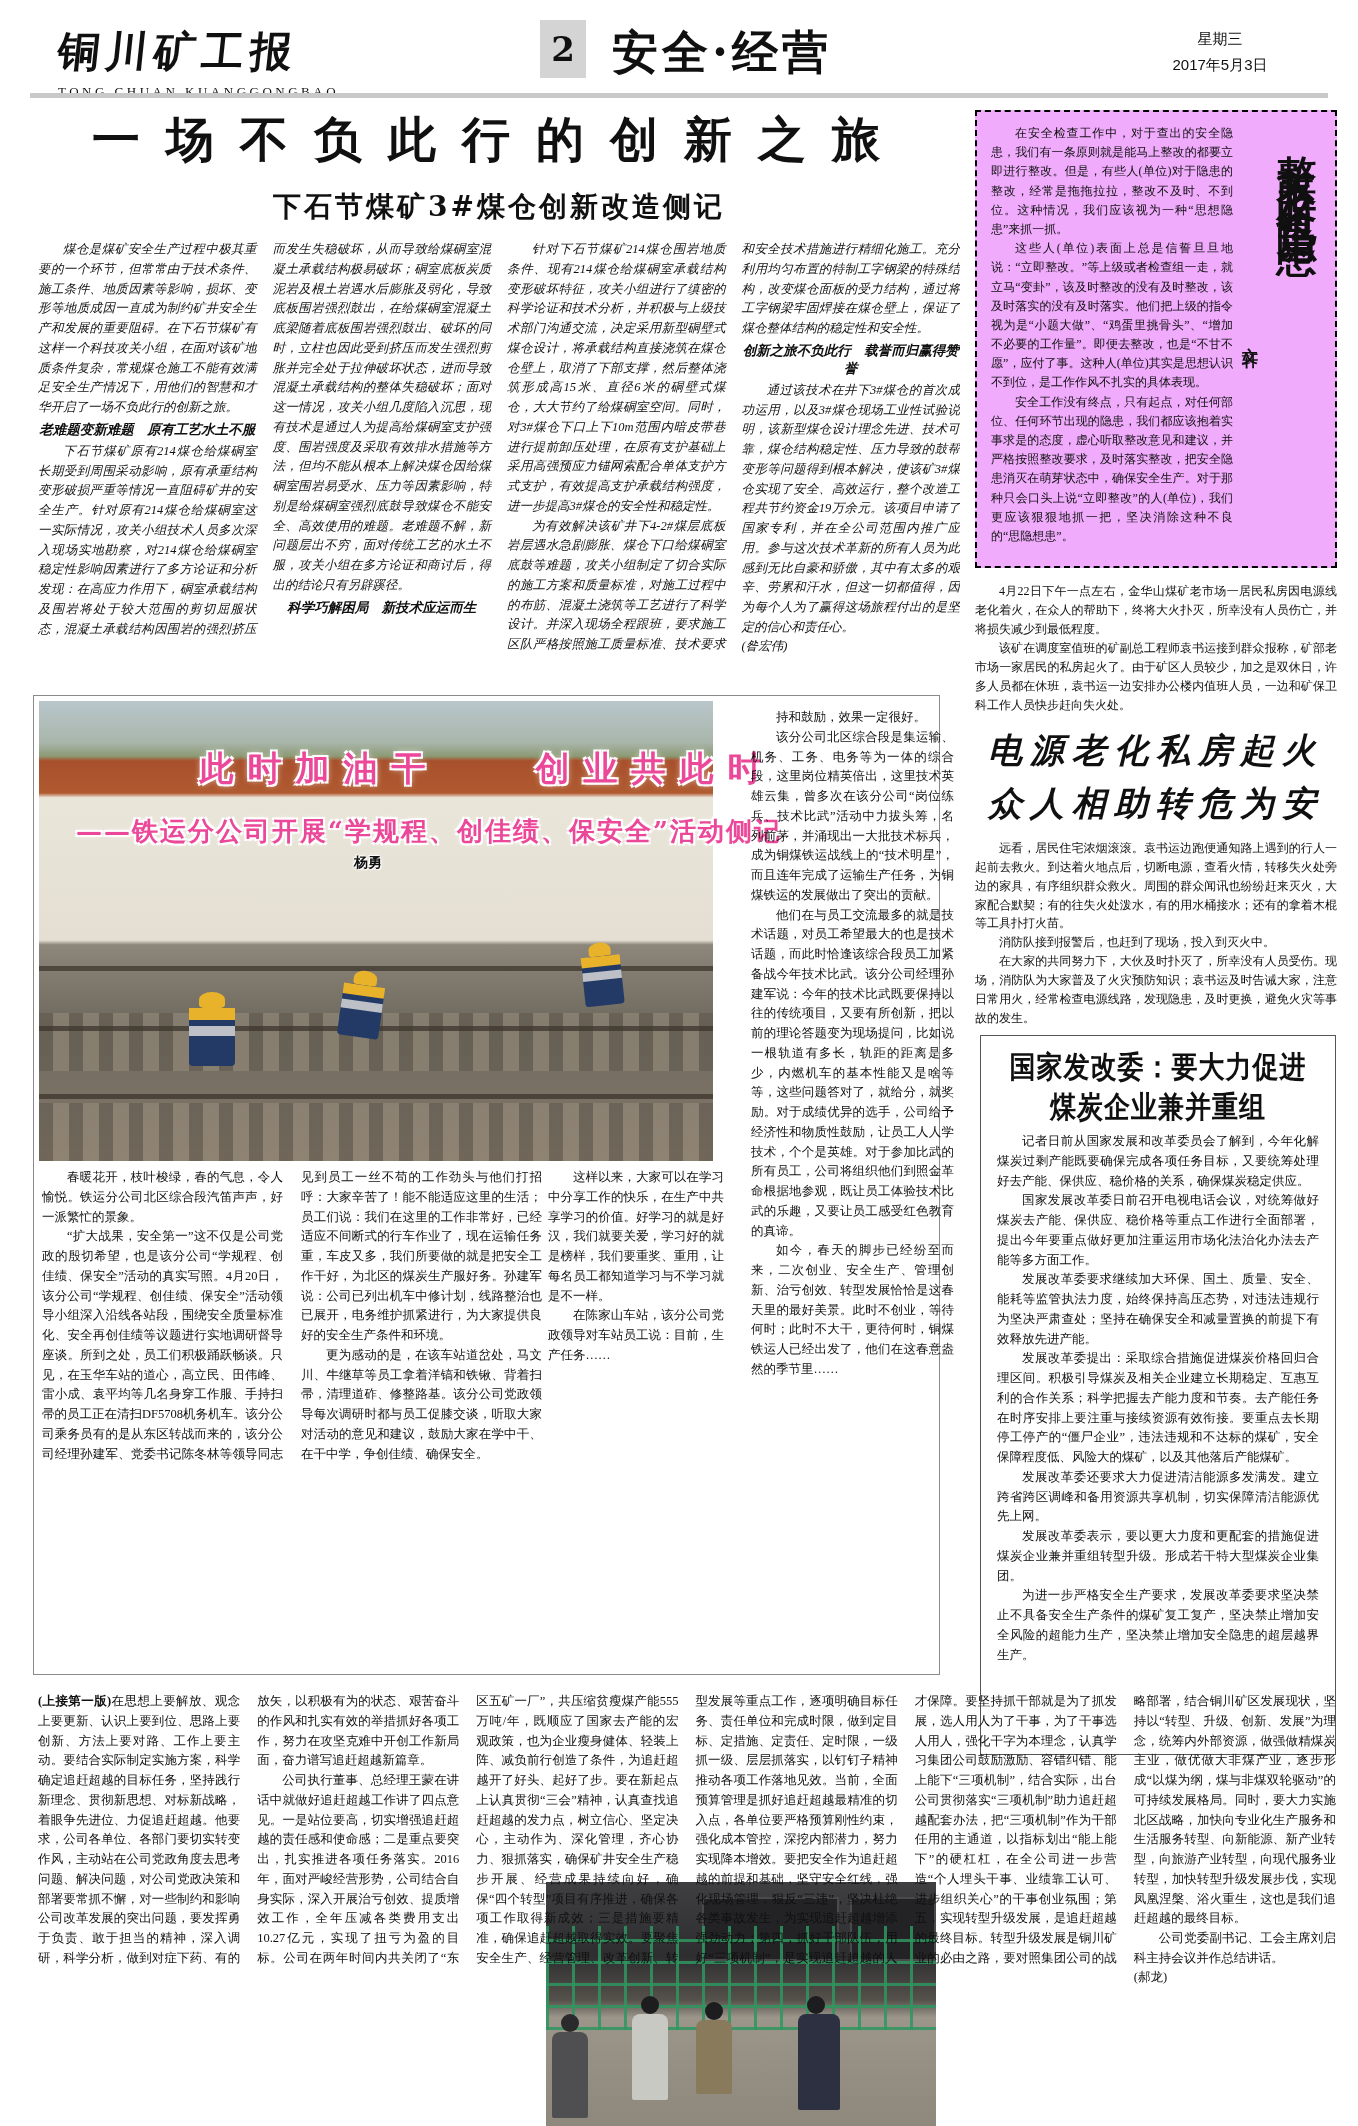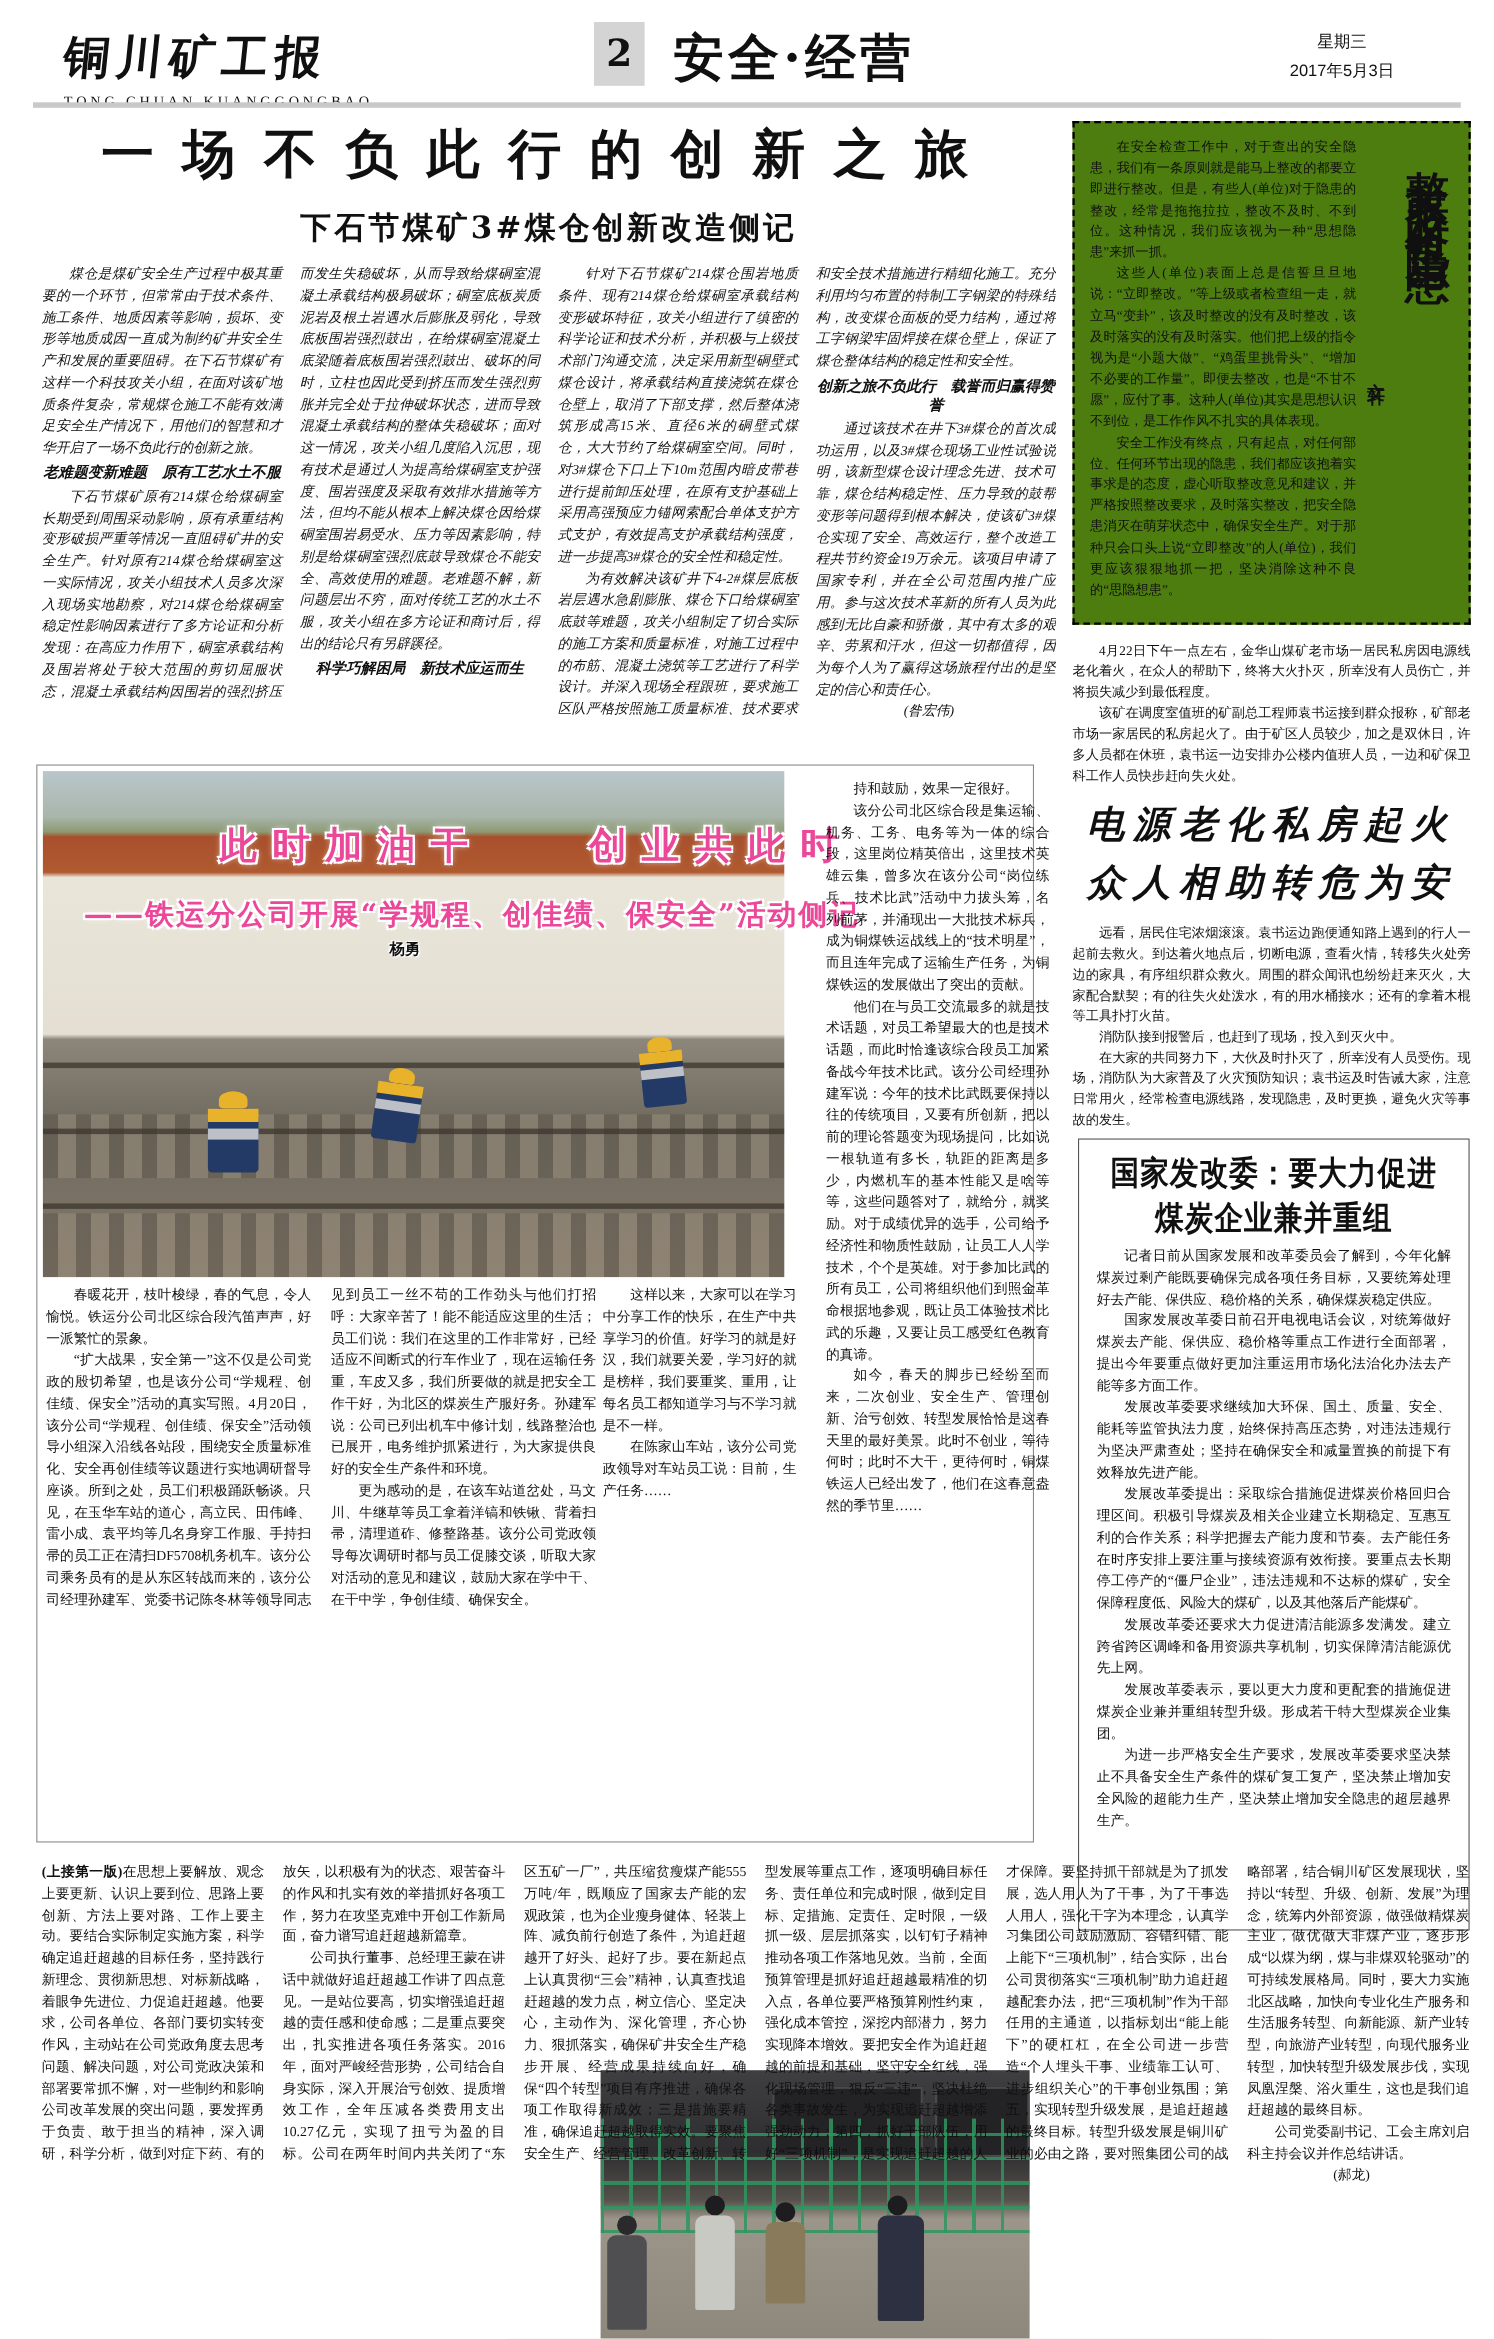--- a/index.html
+++ b/index.html
@@ -13,30 +13,30 @@
   .mast-pinyin { font-size:13px; letter-spacing:3.5px; margin-top:4px; font-family:"Liberation Serif", serif; }
   .page-num-box { width:46px; height:58px; background:#d4d4d4; text-align:center; line-height:58px; font-size:34px; font-weight:bold; font-family:"DejaVu Serif", serif; }
   .section-name { font-size:46px; font-weight:bold; font-family:"DejaVu Serif", serif; letter-spacing:4px; }
   .date-block { text-align:center; font-size:15px; line-height:1.7; font-family:"Liberation Sans", sans-serif; }
   .top-rule { background:#c9c9c9; height:5px; }
 
   
   p.para { font-size:12.5px; line-height:1.58; text-indent:2em; text-align:justify; }
   p.no-indent { text-indent:0; }
   p.subhead { font-size:13.5px; font-weight:bold; text-align:center; font-family:"Liberation Sans", sans-serif; margin:3px 0; text-indent:0; }
-  p.byline-right { font-size:12.5px; text-align:center; text-indent:0; padding-right:1em; }
+  p.byline-right { font-size:12.5px; text-align:left; text-indent:0; padding-right:1em; }
   .clip { overflow:hidden; }
 
   
   .lead-headline { font-family:"Liberation Sans", sans-serif; font-weight:bold; font-size:48px; letter-spacing:26px; text-align:center; white-space:nowrap; }
   .lead-subtitle { font-family:"DejaVu Serif", serif; font-weight:bold; font-size:28px; letter-spacing:3px; text-align:center; }
   .cols-4 { column-count:4; column-gap:16px; }
 
   
-  .opinion-box { border:2px dashed #000; padding:12px 10px 12px 14px; display:flex; background:#4d7c0f; }
+  .opinion-box { border:2px dashed #000; padding:12px 10px 12px 14px; display:flex; background:#f0abfc; }
   .opinion-body { flex:1; overflow:hidden; }
   .opinion-body p.para { font-size:12px; line-height:1.6; }
   .opinion-author { writing-mode:vertical-rl; font-size:16px; font-weight:bold; align-self:center; margin:0 6px; letter-spacing:4px; }
   .opinion-title { writing-mode:vertical-rl; font-family:"DejaVu Serif", serif; font-weight:bold; font-size:40px; letter-spacing:10px; align-self:flex-start; margin-left:4px; }
 
   
   .fire-head { font-family:"DejaVu Serif", serif; font-weight:bold; font-style:italic; font-size:34px; letter-spacing:8px; text-align:center; line-height:1.5; }
   .fire-body p.para { font-size:12px; line-height:1.58; }
 
   

